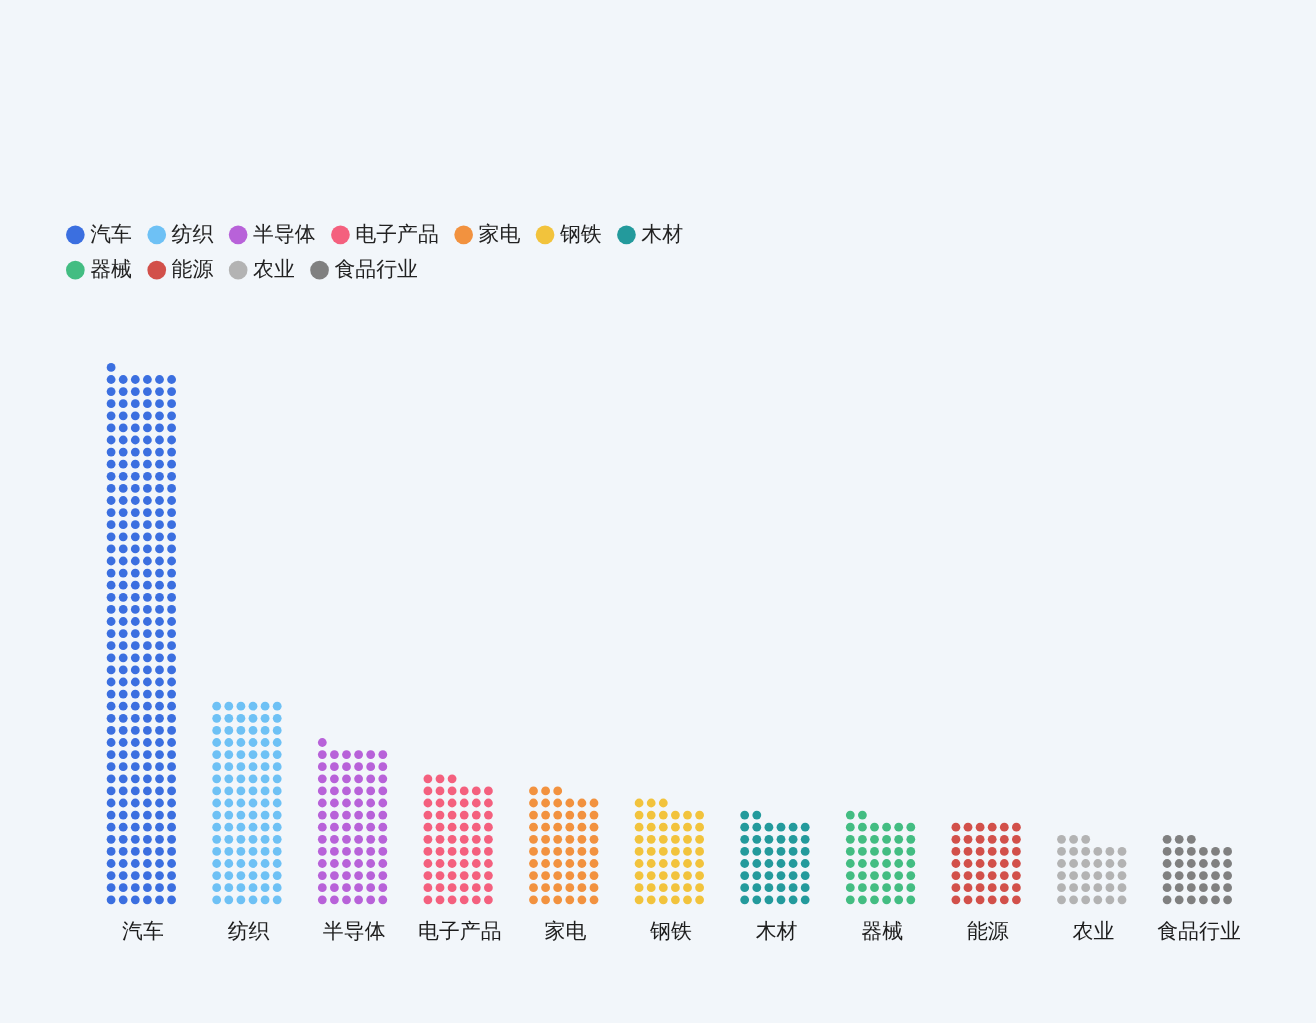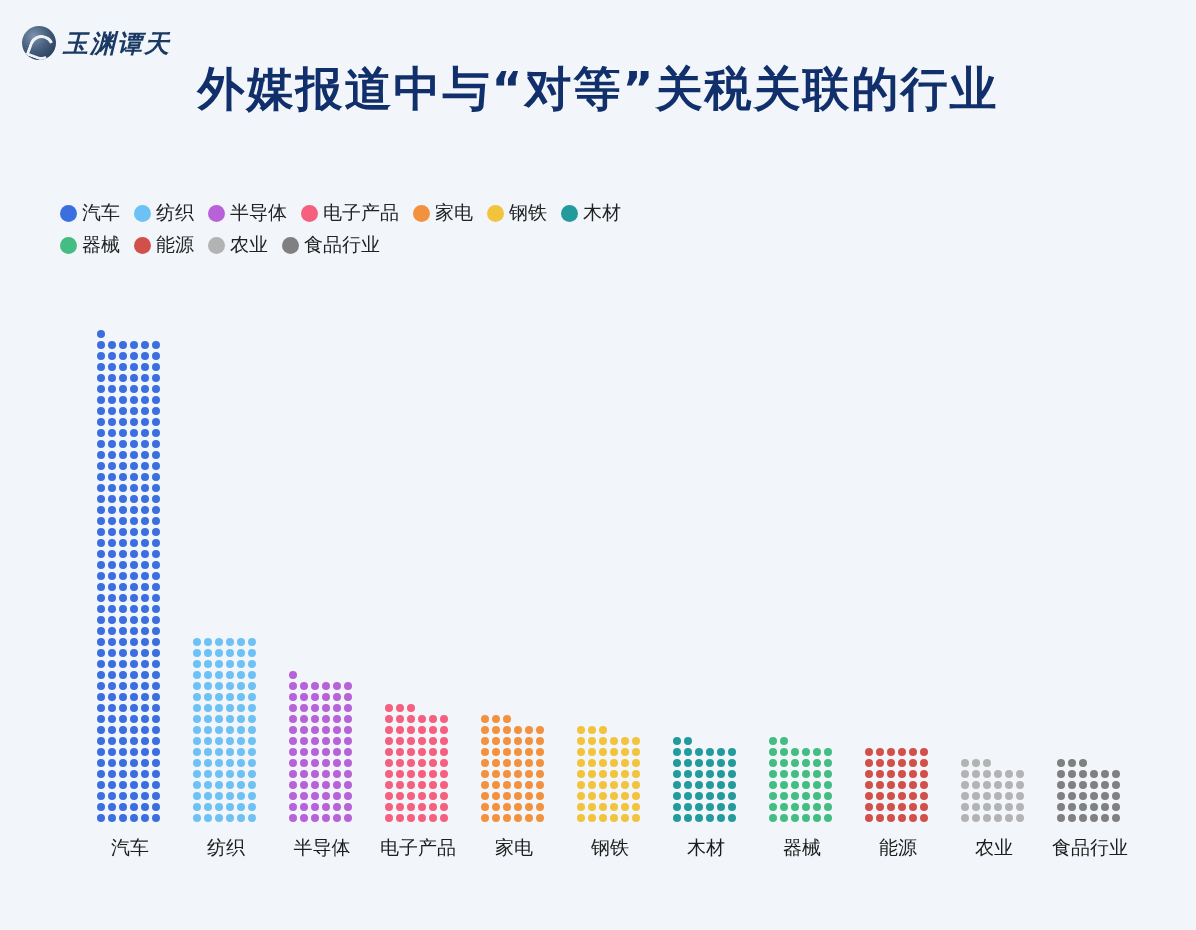--- a/index.html
+++ b/index.html
@@ -43,25 +43,20 @@
     width:66px;margin-bottom:0;}
   .dot-row{display:flex;height:11px;width:66px;}
   .dot{width:8px;height:8px;border-radius:50%;margin-right:3px;flex:none;}
   .cat-label{font-size:19px;color:#1d1d1d;white-space:nowrap;margin-top:9px;height:26px;
     line-height:26px;font-family:"DejaVu Sans","Liberation Sans",sans-serif;}
 </style>
 </head>
 <body>
 
 <div id="header">
-  <div id="brand">
-    <span id="brand-mark"></span>
-    <span id="brand-name">玉渊谭天</span>
-  </div>
-  <div id="page-title">外媒报道中与“对等”关税关联的行业</div>
 </div>
 
 <div id="legend">
   <div id="legend-items">
       <div class="legend-item">
         <span class="legend-dot" style="background: rgb(59, 111, 224);"></span>
         <span class="legend-label">汽车</span>
       </div>
       <div class="legend-item">
         <span class="legend-dot" style="background: rgb(110, 193, 245);"></span>

